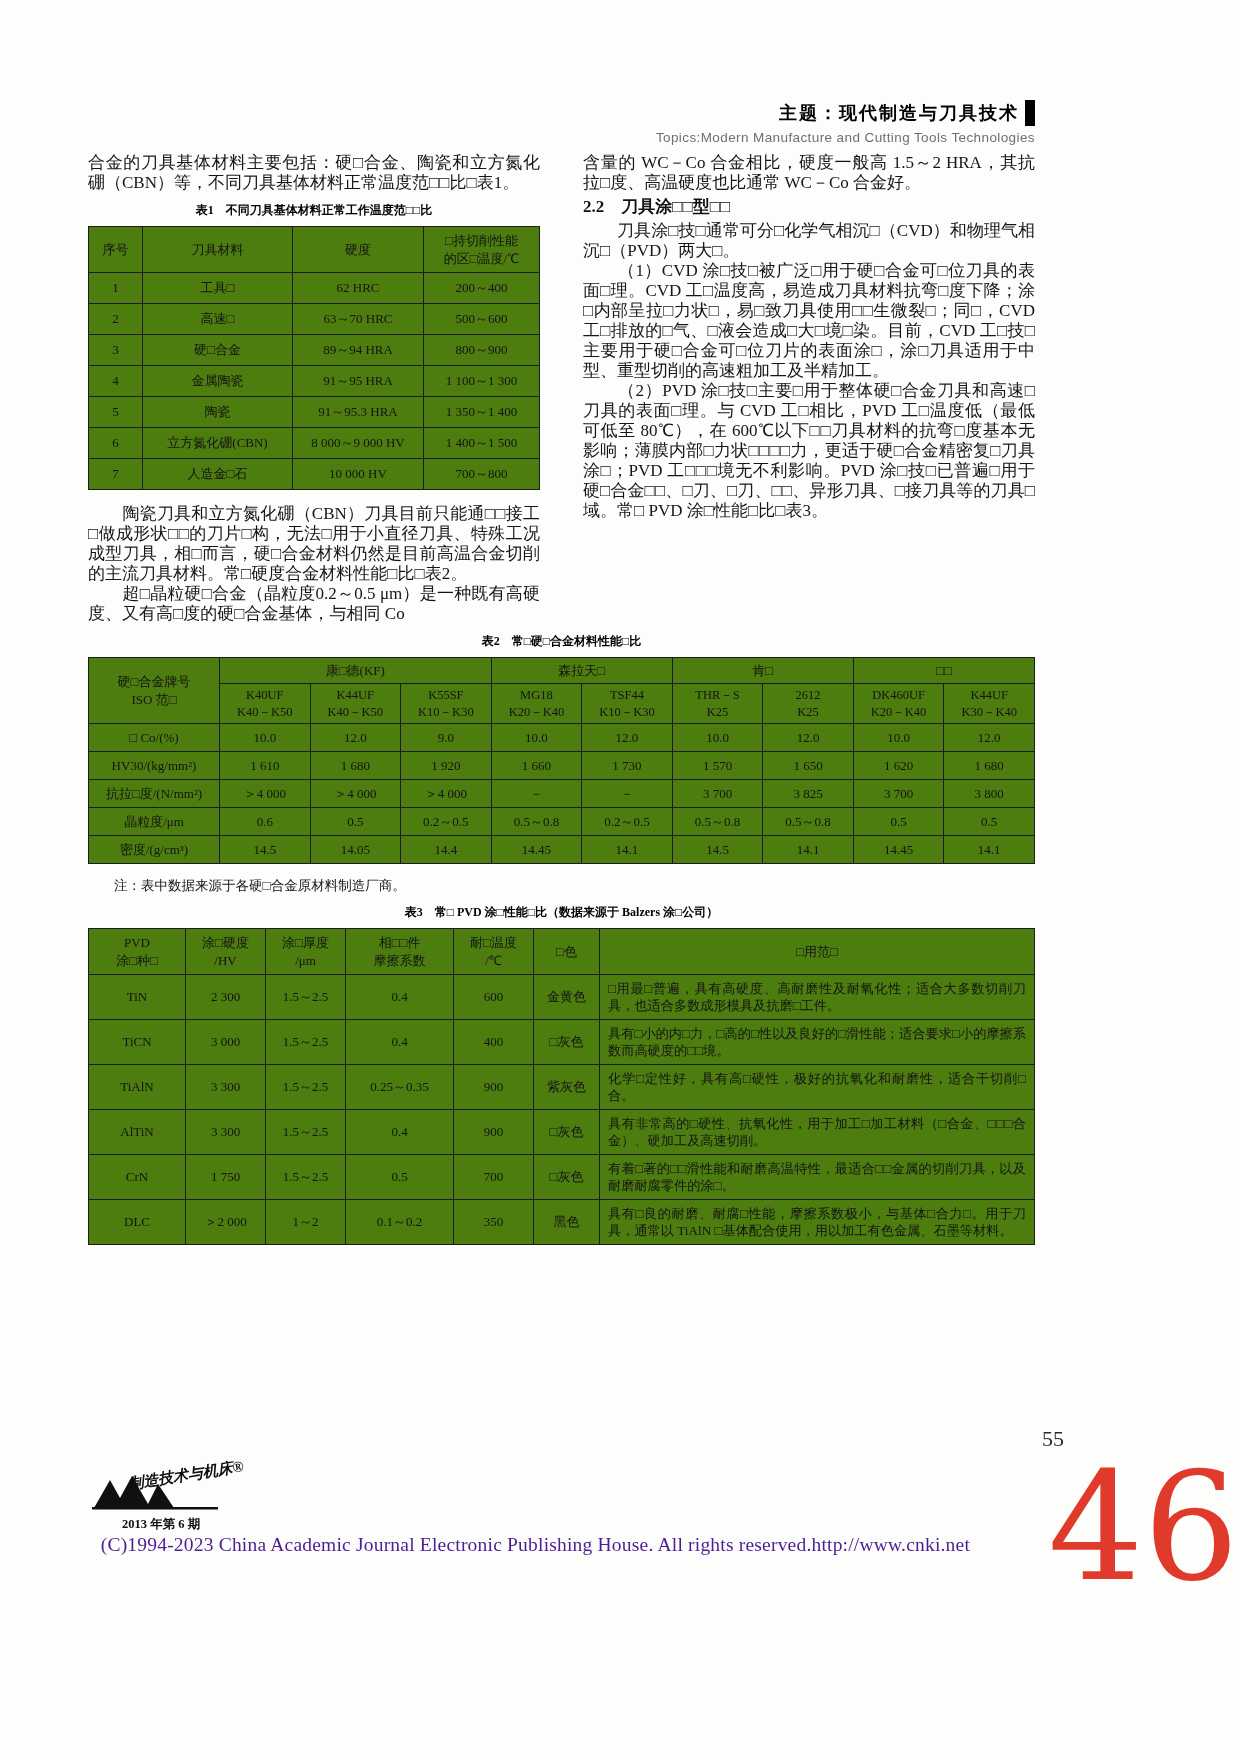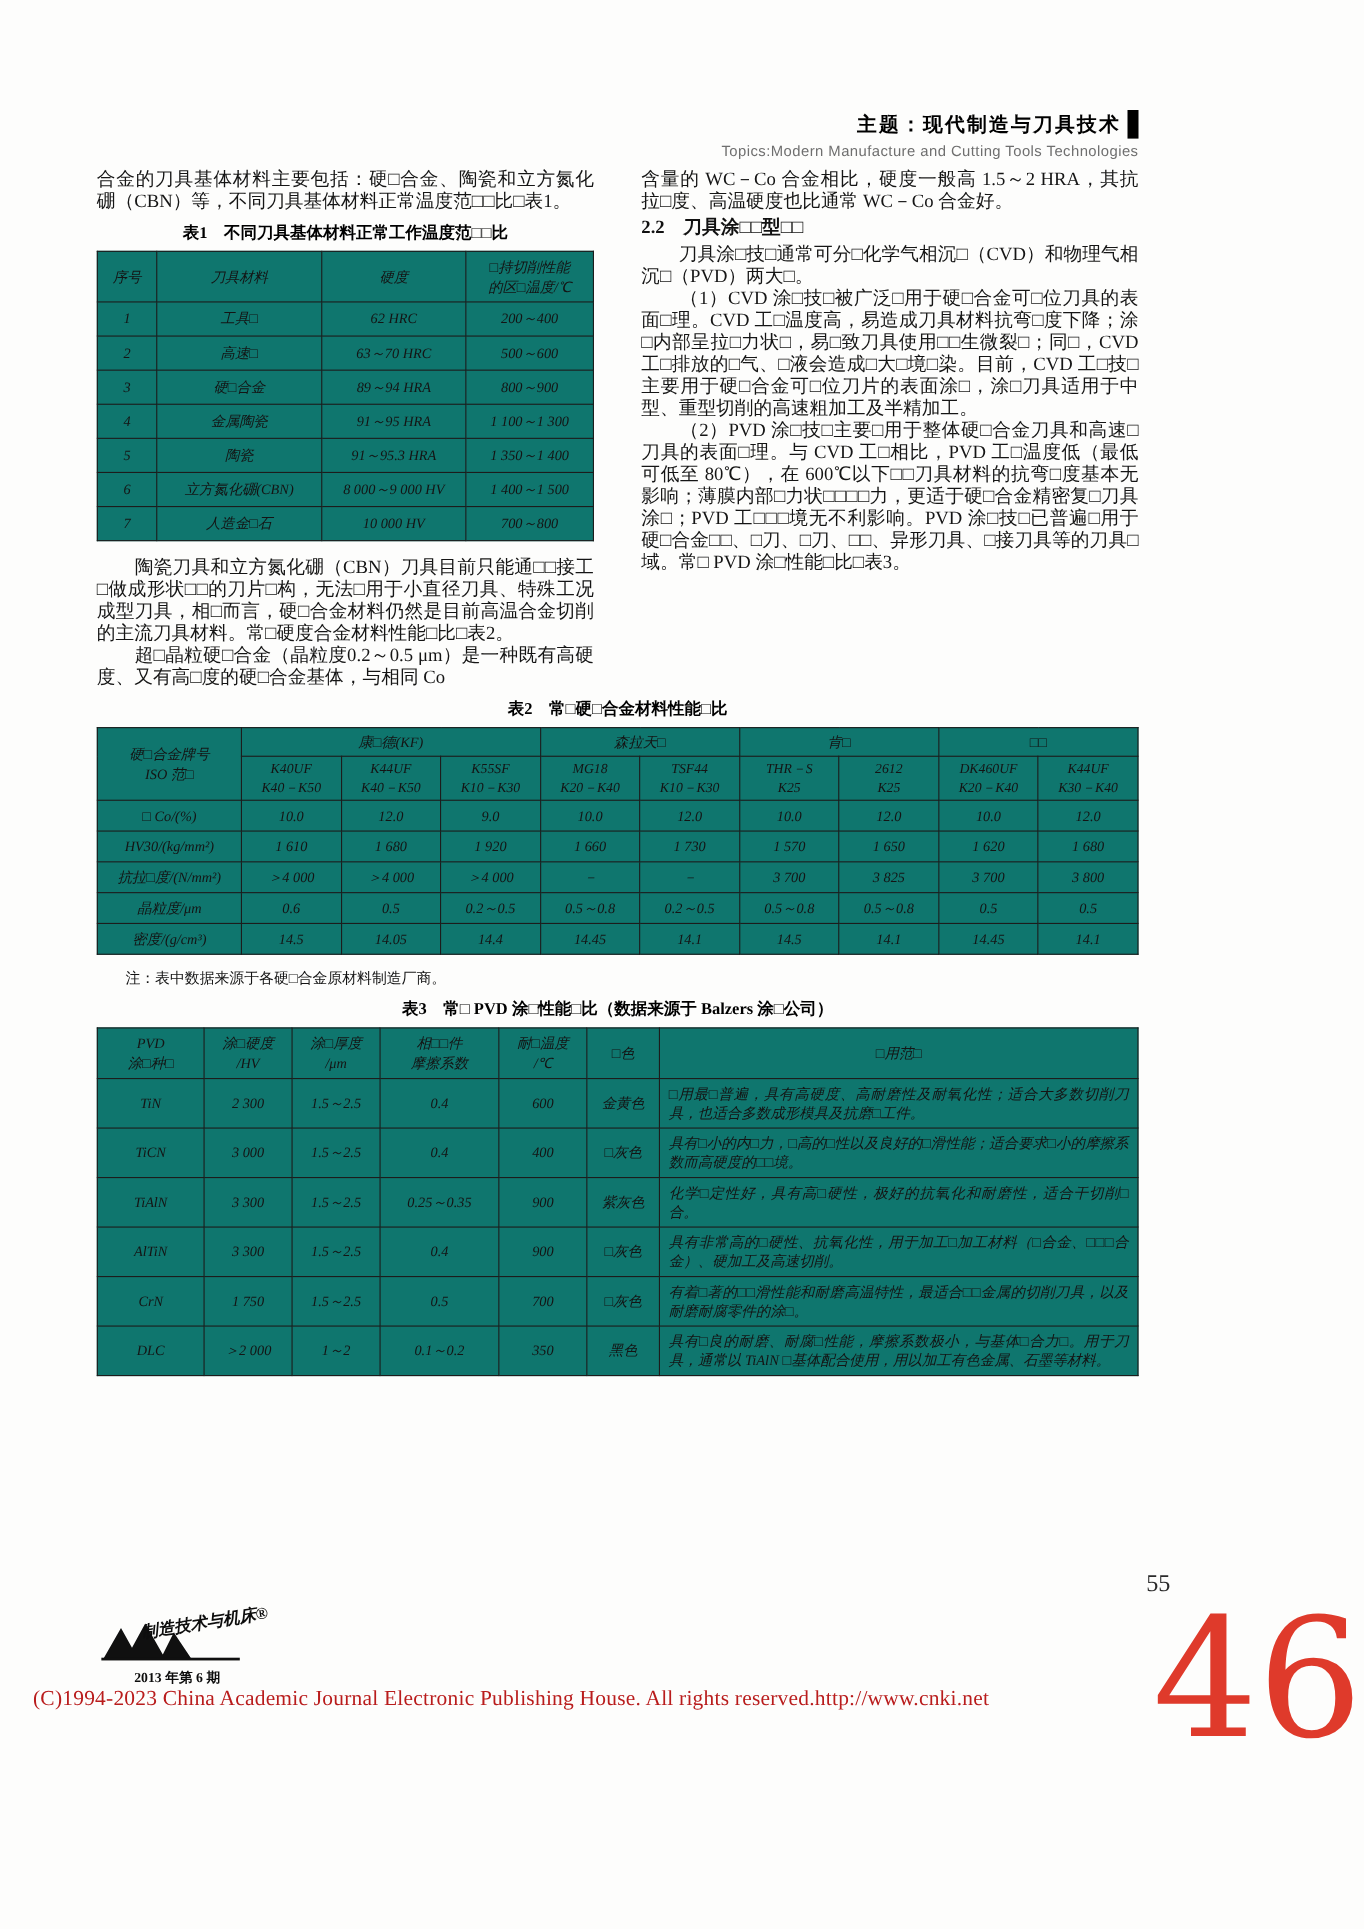--- a/index.html
+++ b/index.html
@@ -25,27 +25,27 @@
   
   .content { position:absolute; left:88px; top:153px; width:947px; }
   .columns { display:flex; gap:43px; }
   .col { width:452px; }
   .body-text {
     font-size:17px; line-height:20px; text-align:justify;
     text-justify:inter-ideograph; color:#151515;
   }
   .section-heading { font-size:17px; line-height:28px; font-weight:bold; color:#111; }
   .table-title {
-    font-size:15px; font-weight:bold; text-align:center;
+    font-size:12px; font-weight:bold; text-align:center;
     margin:9px 0 7px; color:#000;
   }
   
   table {
     border-collapse:collapse; width:100%; table-layout:fixed;
-    font-size:13px; color:#141414; background:#0f766e;font-style:italic;
+    font-size:13px; color:#141414; background:#4d7c0f;
   }
   table { border:1.6px solid #000; }
   th, td {
     border:1px solid #1c1c1c; text-align:center; vertical-align:middle;
     padding:2px 3px; white-space:pre-line; font-weight:normal; line-height:1.35;
   }
   
   .t1 { margin-bottom:14px; }
   .t1 th { height:46px; }
   .t1 td { height:31px; }
@@ -67,22 +67,22 @@
   .logo { position:absolute; left:92px; top:1474px; width:190px; }
   .logo-script {
     position:absolute; left:36px; top:-8px;
     font-style:italic; font-weight:bold; font-size:15px;
     transform:rotate(-9deg); color:#0d0d0d; white-space:nowrap;
     font-family:"Liberation Serif", serif;
   }
   .logo-issue { margin:2px 0 0 30px; font-size:12.5px; color:#0d0d0d;font-weight:bold; }
   .copyright-line {
     position:absolute; left:30px; top:1534px; width:940px;
-    font-size:19.5px; color:#b91c1c; letter-spacing:.2px;
-    display:flex; justify-content:flex-start;
+    font-size:19.5px; color:#4c1d95; letter-spacing:.2px;
+    display:flex; justify-content:flex-end;
   }
   .page-marker {
     position:absolute; left:1042px; top:1426px;
     font-size:22px; color:#2a2a2a;
   }
   .big-page-number {
     position:absolute; left:1048px; top:1452px;
     font-family:"DejaVu Serif", serif;
     font-size:150px; line-height:1; font-weight:normal;
   }

